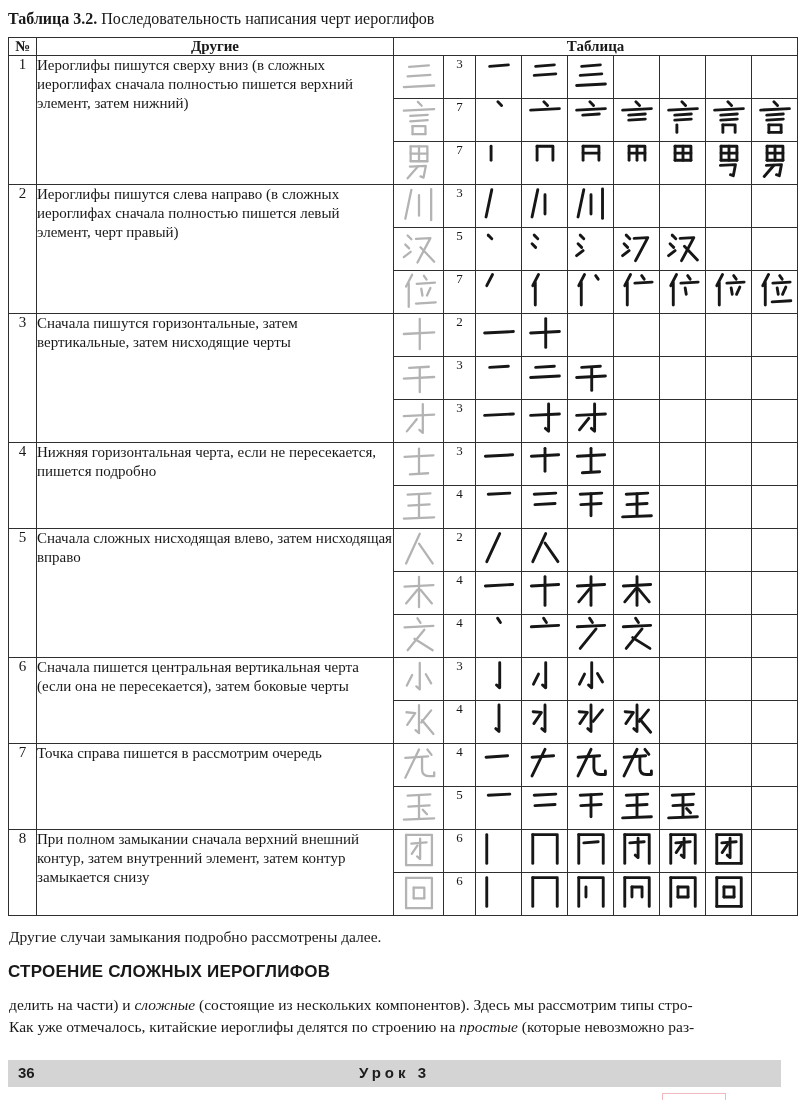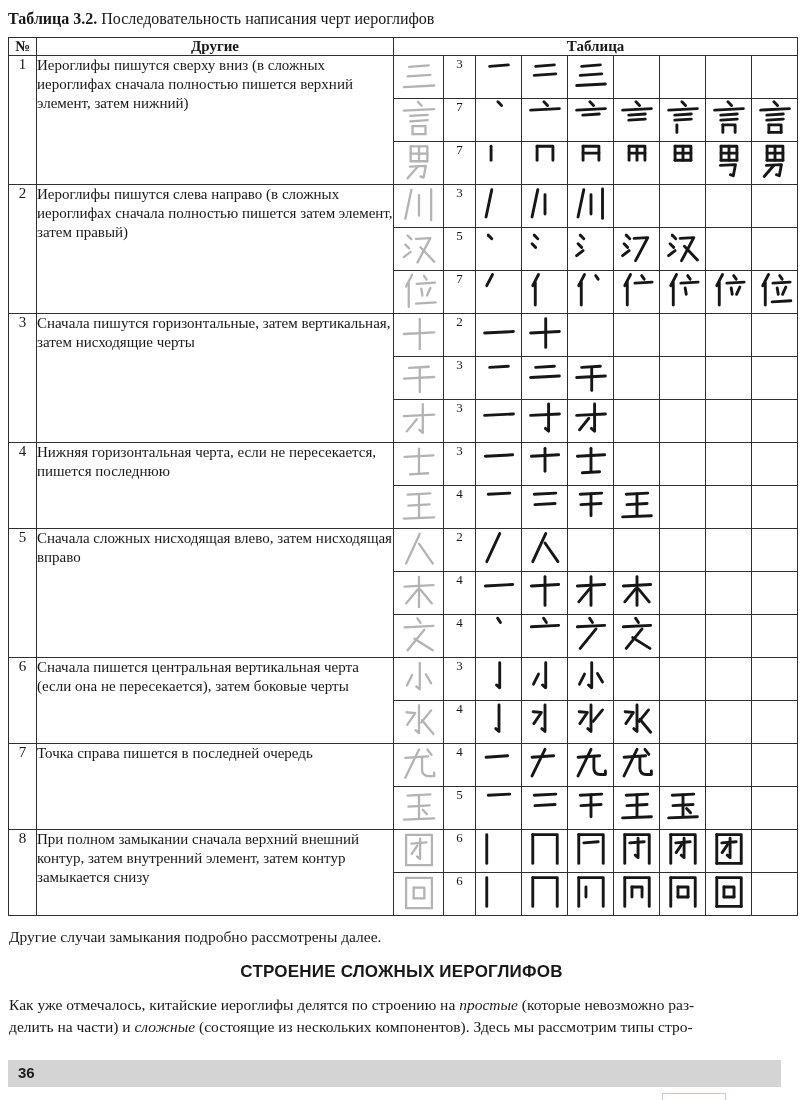--- a/index.html
+++ b/index.html
@@ -16,21 +16,21 @@
   }
   th.hdr{font-size:15px;font-weight:bold;text-align:center;padding:2px 0 3px 0;vertical-align:middle;}
   td.rule-num{font-size:15px;text-align:center;padding-top:3px;}
   td.rule-text{font-size:15px;line-height:1.28;padding:3px 6px 3px 7px;margin-top:24px;}
   td.char-cell,td.step-cell,td.count-cell{text-align:center;vertical-align:middle;height:42px;}
   td.count-cell{font-size:13px;}
   td.char-cell svg,td.step-cell svg{display:block;margin:1px auto;}
   .below-note{font-size:15.5px;margin:12px 0 0 1px;}
   .section-heading{
     font-family:"Liberation Sans","DejaVu Sans",sans-serif;
-    font-weight:bold;font-size:17px;text-align:center;margin:16px 0 12px 0;letter-spacing:0.2px;
+    font-weight:bold;font-size:17px;margin:16px 0 12px 0;letter-spacing:0.2px;
   }
   .body-par{font-size:15.5px;line-height:1.42;margin-left:1px;}
   .body-par .line{white-space:nowrap;}
   .footer-bar{
     position:absolute;left:8px;right:20px;top:1060px;height:27px;background:#d4d4d4;
     font-family:"Liberation Sans","DejaVu Sans",sans-serif;font-weight:bold;font-size:15px;color:#1d1d1d;
   }
   .footer-bar .pagenum{position:absolute;left:10px;top:4px;}
   .footer-bar .lesson{position:absolute;left:0;right:0;top:4px;text-align:center;letter-spacing:4px;}
   .scan-artifact{
@@ -238,21 +238,21 @@
               <path d="M28,28 L72,28" fill="none" stroke="#161616" stroke-width="8" stroke-linecap="round" stroke-linejoin="round"></path>
               <path d="M50,9 L50,48" fill="none" stroke="#161616" stroke-width="8" stroke-linecap="round" stroke-linejoin="round"></path>
               <path d="M28,48 L72,48" fill="none" stroke="#161616" stroke-width="8" stroke-linecap="round" stroke-linejoin="round"></path>
               <path d="M26,62 L68,60 L62,91 L54,88" fill="none" stroke="#161616" stroke-width="8" stroke-linecap="round" stroke-linejoin="round"></path>
               <path d="M47,62 L20,93" fill="none" stroke="#161616" stroke-width="8" stroke-linecap="round" stroke-linejoin="round"></path>
             </svg>
           </td>
         </tr>
         <tr>
           <td class="rule-num" rowspan="3">2</td>
-          <td class="rule-text" rowspan="3">Иероглифы пишутся слева направо (в сложных иероглифах сначала полностью пишется затем элемент, затем правый)</td>
+          <td class="rule-text" rowspan="3">Иероглифы пишутся слева направо (в сложных иероглифах сначала полностью пишется левый элемент, черт правый)</td>
           <td class="char-cell">
             <svg width="38" height="38" viewBox="0 0 100 100">
               <path d="M30,10 L14,86" fill="none" stroke="#b3b3b3" stroke-width="6" stroke-linecap="round" stroke-linejoin="round"></path>
               <path d="M50,24 L50,78" fill="none" stroke="#b3b3b3" stroke-width="6" stroke-linecap="round" stroke-linejoin="round"></path>
               <path d="M82,8 L82,90" fill="none" stroke="#b3b3b3" stroke-width="6" stroke-linecap="round" stroke-linejoin="round"></path>
             </svg>
           </td>
           <td class="count-cell">3</td>
           <td class="step-cell">
             <svg width="36" height="36" viewBox="0 0 100 100">
@@ -391,21 +391,21 @@
               <path d="M63,10 L70,20" fill="none" stroke="#161616" stroke-width="8" stroke-linecap="round" stroke-linejoin="round"></path>
               <path d="M44,31 L92,28" fill="none" stroke="#161616" stroke-width="8" stroke-linecap="round" stroke-linejoin="round"></path>
               <path d="M56,44 L59,62" fill="none" stroke="#161616" stroke-width="8" stroke-linecap="round" stroke-linejoin="round"></path>
               <path d="M80,42 L71,62" fill="none" stroke="#161616" stroke-width="8" stroke-linecap="round" stroke-linejoin="round"></path>
               <path d="M42,83 L94,80" fill="none" stroke="#161616" stroke-width="8" stroke-linecap="round" stroke-linejoin="round"></path>
             </svg>
           </td>
         </tr>
         <tr>
           <td class="rule-num" rowspan="3">3</td>
-          <td class="rule-text" rowspan="3">Сначала пишутся горизонтальные, затем вертикальная, затем нисходящие черты</td>
+          <td class="rule-text" rowspan="3">Сначала пишутся горизонтальные, затем вертикальные, затем нисходящие черты</td>
           <td class="char-cell">
             <svg width="38" height="38" viewBox="0 0 100 100">
               <path d="M10,50 L90,46" fill="none" stroke="#b3b3b3" stroke-width="6" stroke-linecap="round" stroke-linejoin="round"></path>
               <path d="M52,10 L52,90" fill="none" stroke="#b3b3b3" stroke-width="6" stroke-linecap="round" stroke-linejoin="round"></path>
             </svg>
           </td>
           <td class="count-cell">2</td>
           <td class="step-cell">
             <svg width="36" height="36" viewBox="0 0 100 100">
               <path d="M10,50 L90,46" fill="none" stroke="#161616" stroke-width="8" stroke-linecap="round" stroke-linejoin="round"></path>
@@ -482,21 +482,21 @@
               <path d="M44,48 L18,80" fill="none" stroke="#161616" stroke-width="8" stroke-linecap="round" stroke-linejoin="round"></path>
             </svg>
           </td>
           <td class="step-cell"></td>
           <td class="step-cell"></td>
           <td class="step-cell"></td>
           <td class="step-cell"></td>
         </tr>
         <tr>
           <td class="rule-num" rowspan="2">4</td>
-          <td class="rule-text" rowspan="2">Нижняя горизонтальная черта, если не пересекается, пишется последнюю</td>
+          <td class="rule-text" rowspan="2">Нижняя горизонтальная черта, если не пересекается, пишется подробно</td>
           <td class="char-cell">
             <svg width="38" height="38" viewBox="0 0 100 100">
               <path d="M12,34 L88,30" fill="none" stroke="#b3b3b3" stroke-width="6" stroke-linecap="round" stroke-linejoin="round"></path>
               <path d="M50,12 L50,76" fill="none" stroke="#b3b3b3" stroke-width="6" stroke-linecap="round" stroke-linejoin="round"></path>
               <path d="M26,80 L74,77" fill="none" stroke="#b3b3b3" stroke-width="6" stroke-linecap="round" stroke-linejoin="round"></path>
             </svg>
           </td>
           <td class="count-cell">3</td>
           <td class="step-cell">
             <svg width="36" height="36" viewBox="0 0 100 100">
@@ -737,21 +737,21 @@
               <path d="M82,22 L56,54" fill="none" stroke="#161616" stroke-width="8" stroke-linecap="round" stroke-linejoin="round"></path>
               <path d="M58,48 L88,84" fill="none" stroke="#161616" stroke-width="8" stroke-linecap="round" stroke-linejoin="round"></path>
             </svg>
           </td>
           <td class="step-cell"></td>
           <td class="step-cell"></td>
           <td class="step-cell"></td>
         </tr>
         <tr>
           <td class="rule-num" rowspan="2">7</td>
-          <td class="rule-text" rowspan="2">Точка справа пишется в последней очередь</td>
+          <td class="rule-text" rowspan="2">Точка справа пишется в рассмотрим очередь</td>
           <td class="char-cell">
             <svg width="38" height="38" viewBox="0 0 100 100">
               <path d="M14,34 L74,30" fill="none" stroke="#b3b3b3" stroke-width="6" stroke-linecap="round" stroke-linejoin="round"></path>
               <path d="M50,12 L14,86" fill="none" stroke="#b3b3b3" stroke-width="6" stroke-linecap="round" stroke-linejoin="round"></path>
               <path d="M58,32 L58,64 Q58,82 76,82 L90,82 L90,72" fill="none" stroke="#b3b3b3" stroke-width="6" stroke-linecap="round" stroke-linejoin="round"></path>
               <path d="M72,12 L83,26" fill="none" stroke="#b3b3b3" stroke-width="6" stroke-linecap="round" stroke-linejoin="round"></path>
             </svg>
           </td>
           <td class="count-cell">4</td>
           <td class="step-cell">
@@ -954,23 +954,24 @@
           <td class="step-cell"></td>
         </tr>
       </tbody>
   </table>
 
   <div class="below-note">Другие случаи замыкания подробно рассмотрены далее.</div>
 
   <div class="section-heading">СТРОЕНИЕ СЛОЖНЫХ ИЕРОГЛИФОВ</div>
 
   <div class="body-par" id="body-par">
+      <div class="line">делить на части) и <i>сложные</i> (состоящие из нескольких компонентов). Здесь мы рассмотрим типы стро-</div>
       <div class="line">Как уже отмечалось, китайские иероглифы делятся по строению на <i>простые</i> (которые невозможно раз-</div>
-      <div class="line">делить на части) и <i>сложные</i> (состоящие из нескольких компонентов). Здесь мы рассмотрим типы стро-</div>
     </div>
 
 </div>
 
 <div class="footer-bar">
   <span class="pagenum">36</span>
+  <span class="lesson">Урок 3</span>
 </div>
 
 <div class="scan-artifact"></div>
 
 </body></html>

